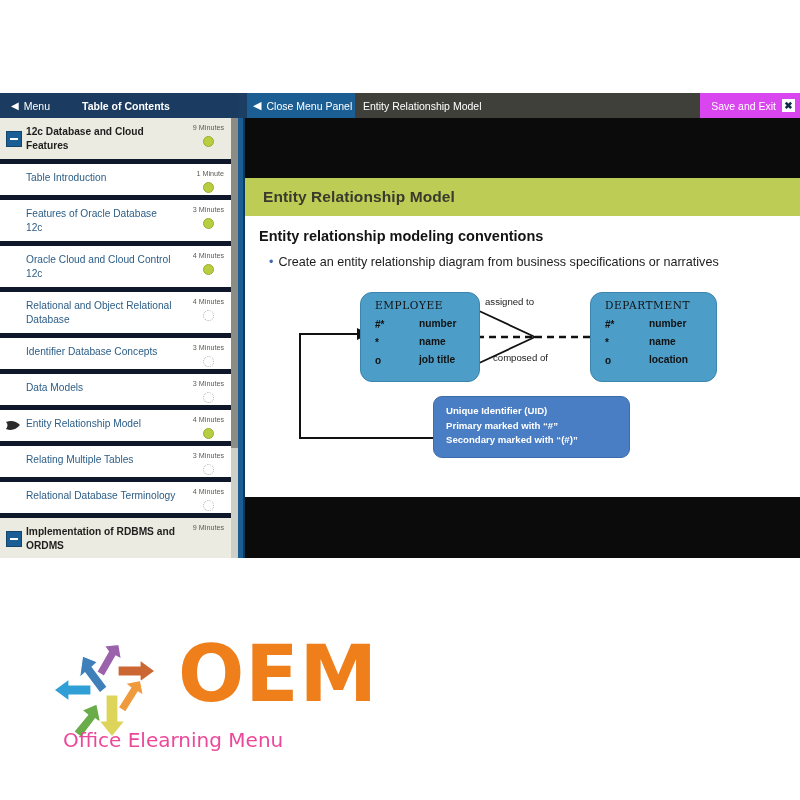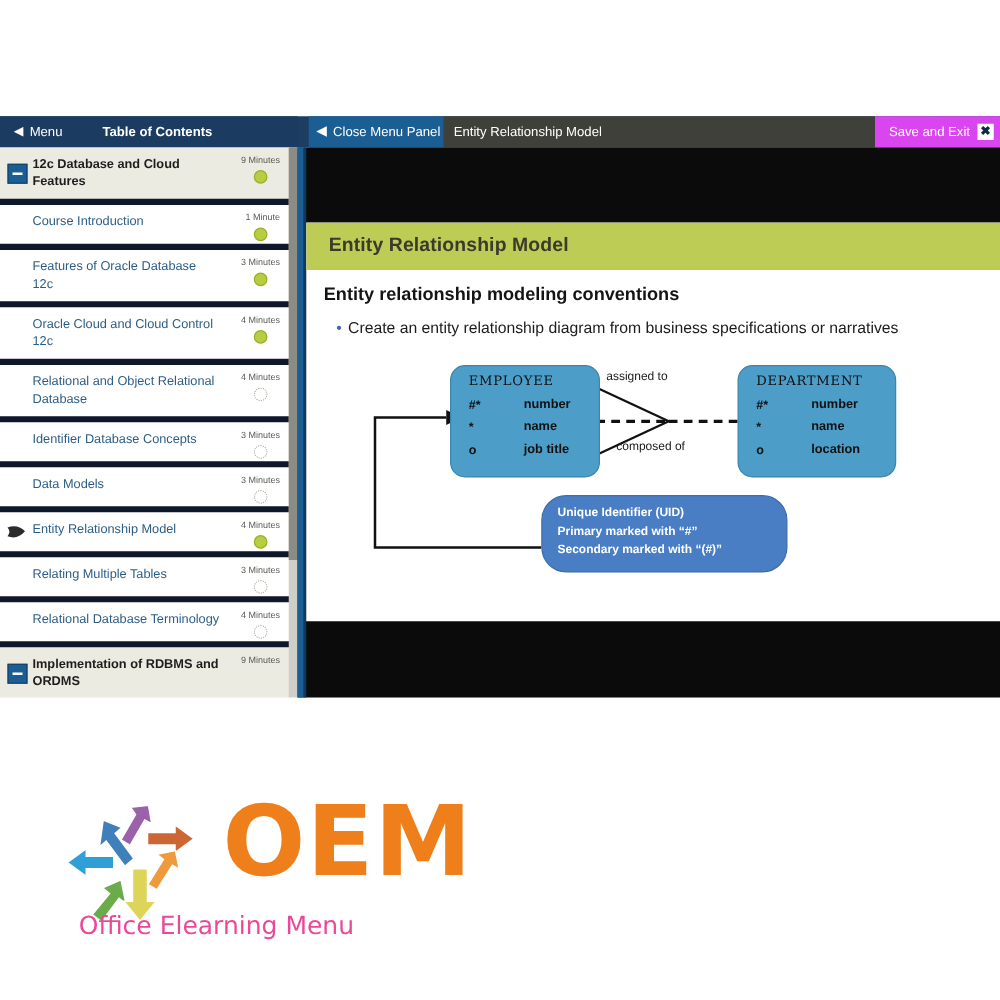--- a/index.html
+++ b/index.html
@@ -173,21 +173,21 @@
     font-size: 10px; font-weight: bold; color: #111111;
   }
   .attr-name {
     position: absolute; left: 58px;
     font-size: 10.2px; font-weight: bold; color: #111111;
   }
   .rel-label {
     position: absolute; font-size: 9.6px; color: #1a1a1a; text-align: center;
   }
   .uid-box {
-    position: absolute; background: #4a7ec4; border-radius: 20px;
+    position: absolute; background: #4a7ec4; border-radius: 9px;
     border: 1px solid #3d6cab;
   }
   .uid-box div {
     font-size: 9.6px; color: #ffffff; margin-left: 12px; line-height: 14.5px;
     font-weight: bold;
   }
 
   
   .logo { position: absolute; left: 45px; top: 633px; width: 330px; height: 150px; }
   .logo-oem {
@@ -232,21 +232,21 @@
 
   <div class="sidebar">
     <div id="toc-list">
         <div class="toc-row group">
           <span class="expander"></span>
           <span class="label">12c Database and Cloud Features</span>
           <span class="mins">9 Minutes</span>
           <span class="status-dot done"></span>
         </div>
         <div class="toc-row">
-          <span class="label">Course Introduction</span>
+          <span class="label">Table Introduction</span>
           <span class="mins">1 Minute</span>
           <span class="status-dot done"></span>
         </div>
         <div class="toc-row">
           <span class="label">Features of Oracle Database 12c</span>
           <span class="mins">3 Minutes</span>
           <span class="status-dot done"></span>
         </div>
         <div class="toc-row">
           <span class="label">Oracle Cloud and Cloud Control 12c</span>

